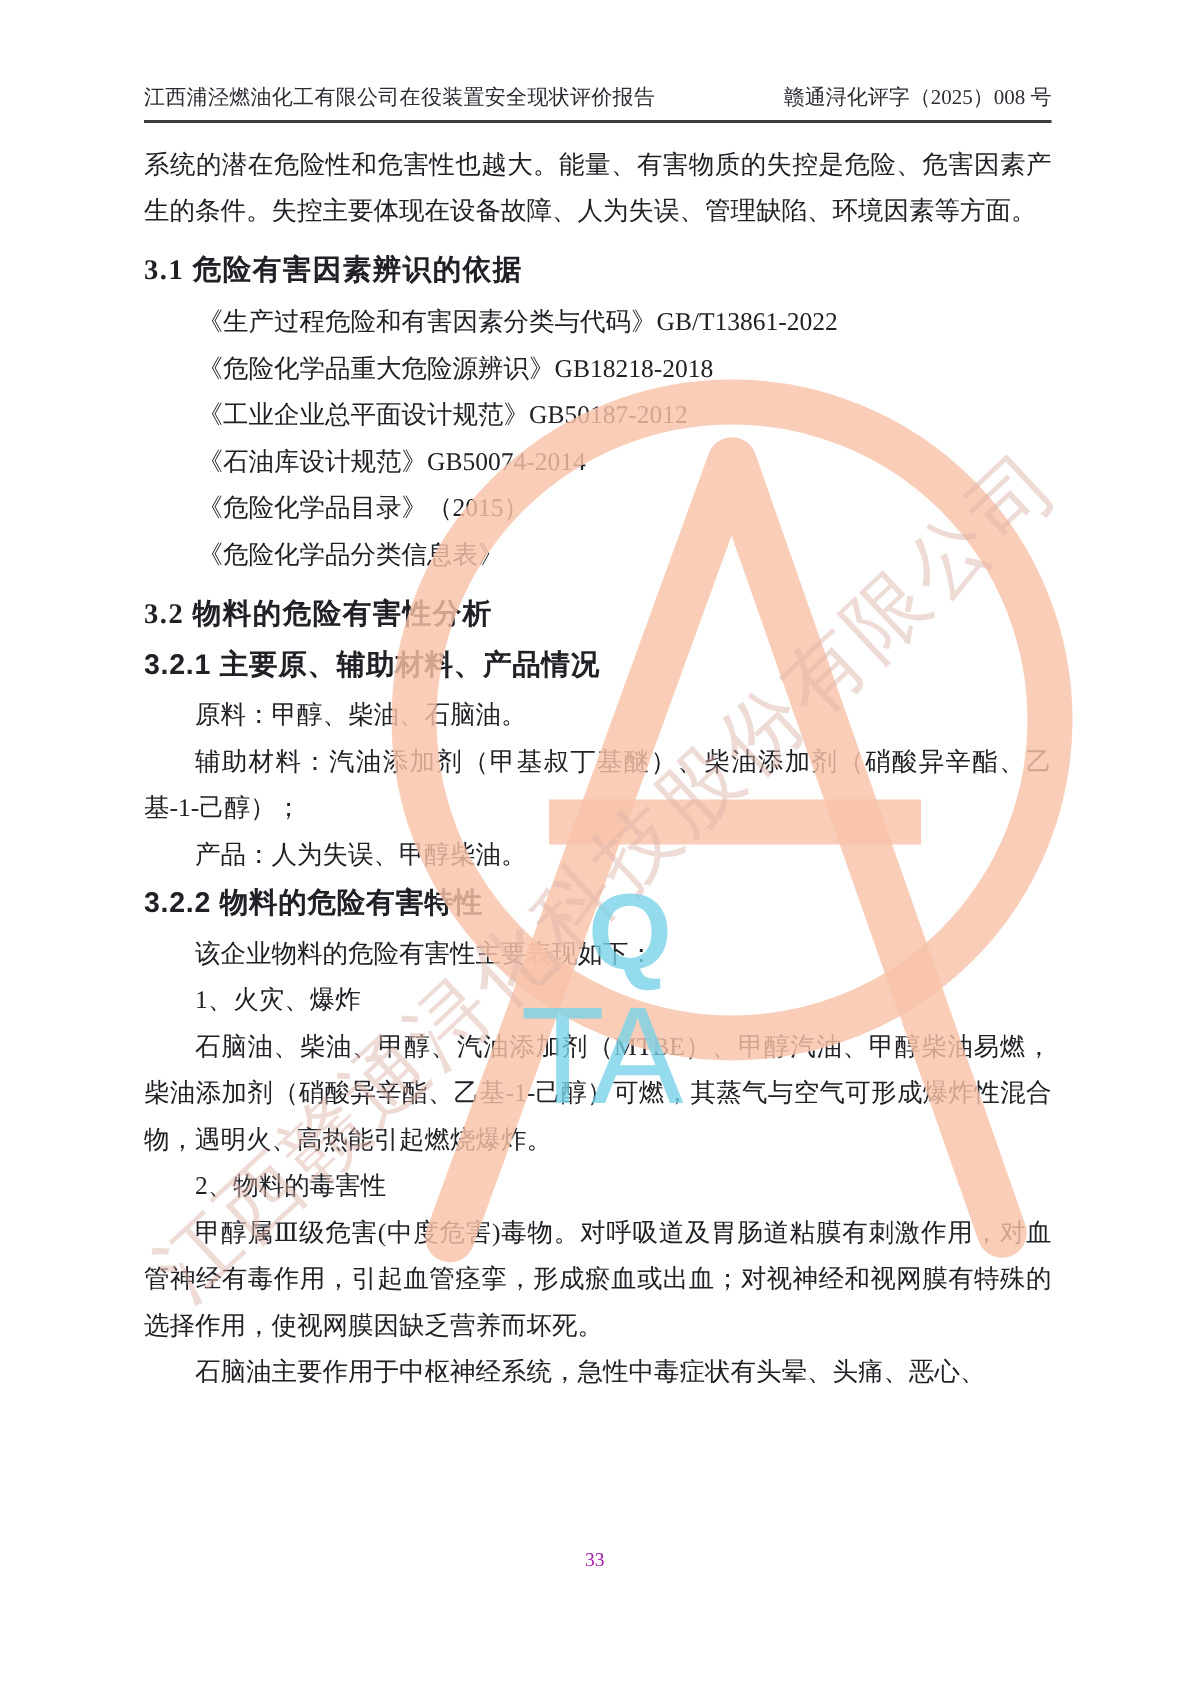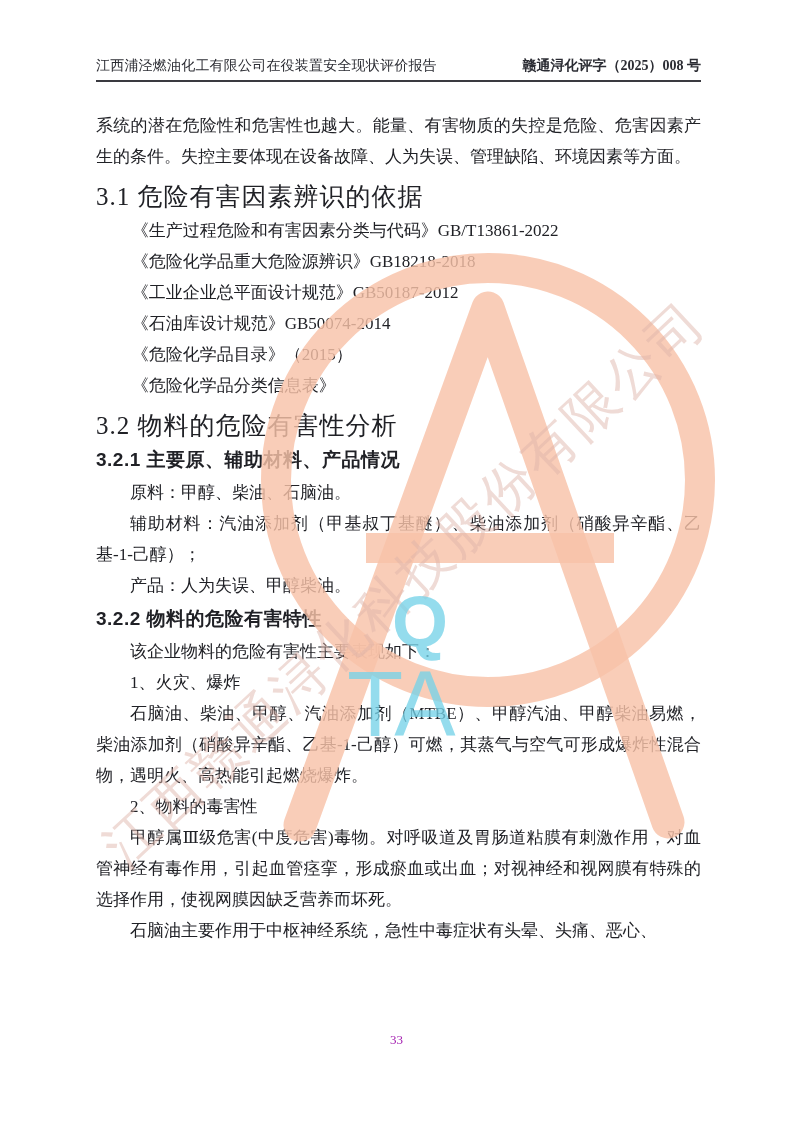--- a/index.html
+++ b/index.html
@@ -15,32 +15,31 @@
   
   .hdr{
     position:absolute;left:96px;right:92px;top:56px;
     display:flex;justify-content:space-between;align-items:flex-end;
     font-size:14px;line-height:20px;
     padding-bottom:4px;
     border-bottom:2px solid #3a3a40;
     color:#2b2c33;
   }
   .hdr .left{font-weight:500;letter-spacing:0.2px;}
-  .hdr .right{font-weight:700;}
+  .hdr .right{font-weight:400;}
   
   .content{
     position:absolute;left:96px;right:92px;top:94px;
     font-size:17px;line-height:31px;
     text-align:justify;
-    margin-top:16px;
   }
   .para{margin:0;}
   .indent{text-indent:2em;}
   .h-serif{
-    font-size:25px;font-weight:400;
+    font-size:19px;font-weight:700;
     margin:9px 0 3px 0;
     font-family:"Liberation Serif","DejaVu Serif",serif;
     letter-spacing:1px;
   }
   .h-sans{
     font-size:19px;font-weight:700;
     margin:2px 0 2px 0;
     font-family:"Liberation Sans","DejaVu Sans",sans-serif;
     letter-spacing:0.5px;
   }

